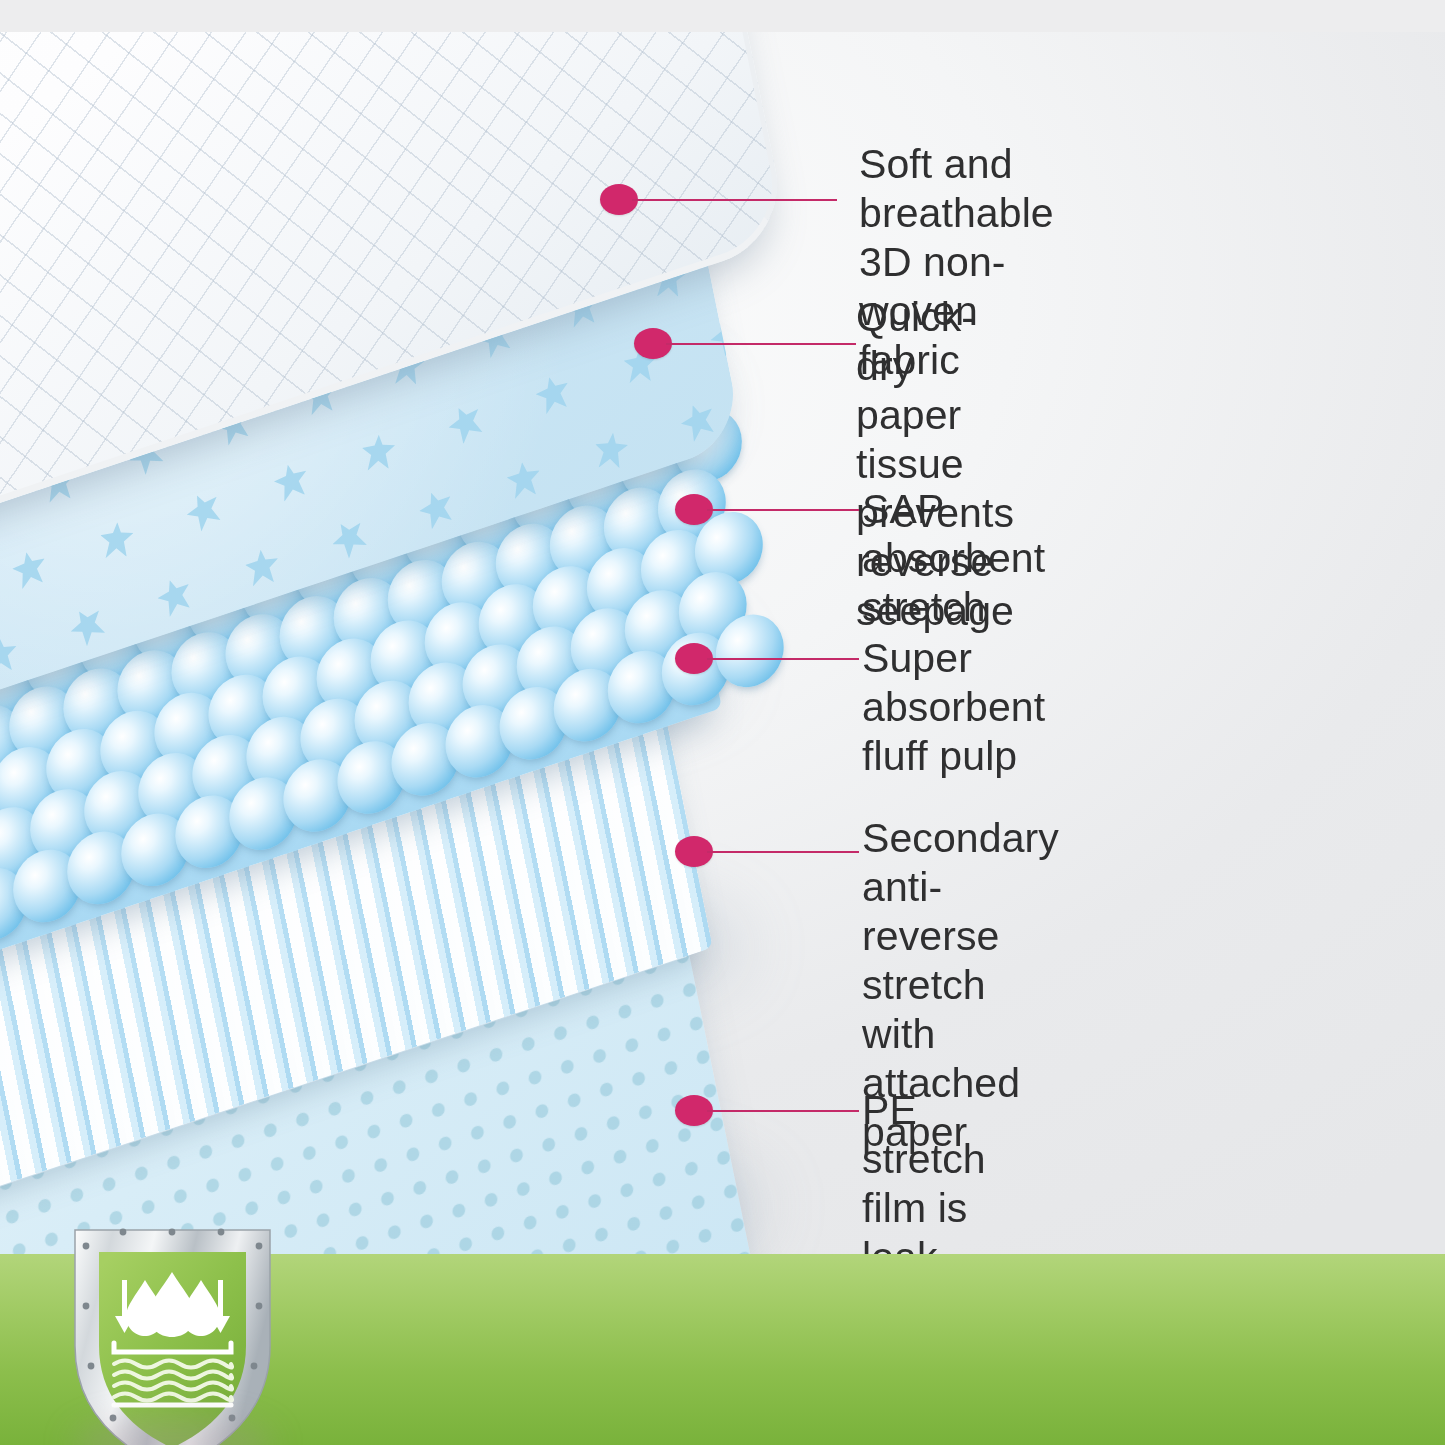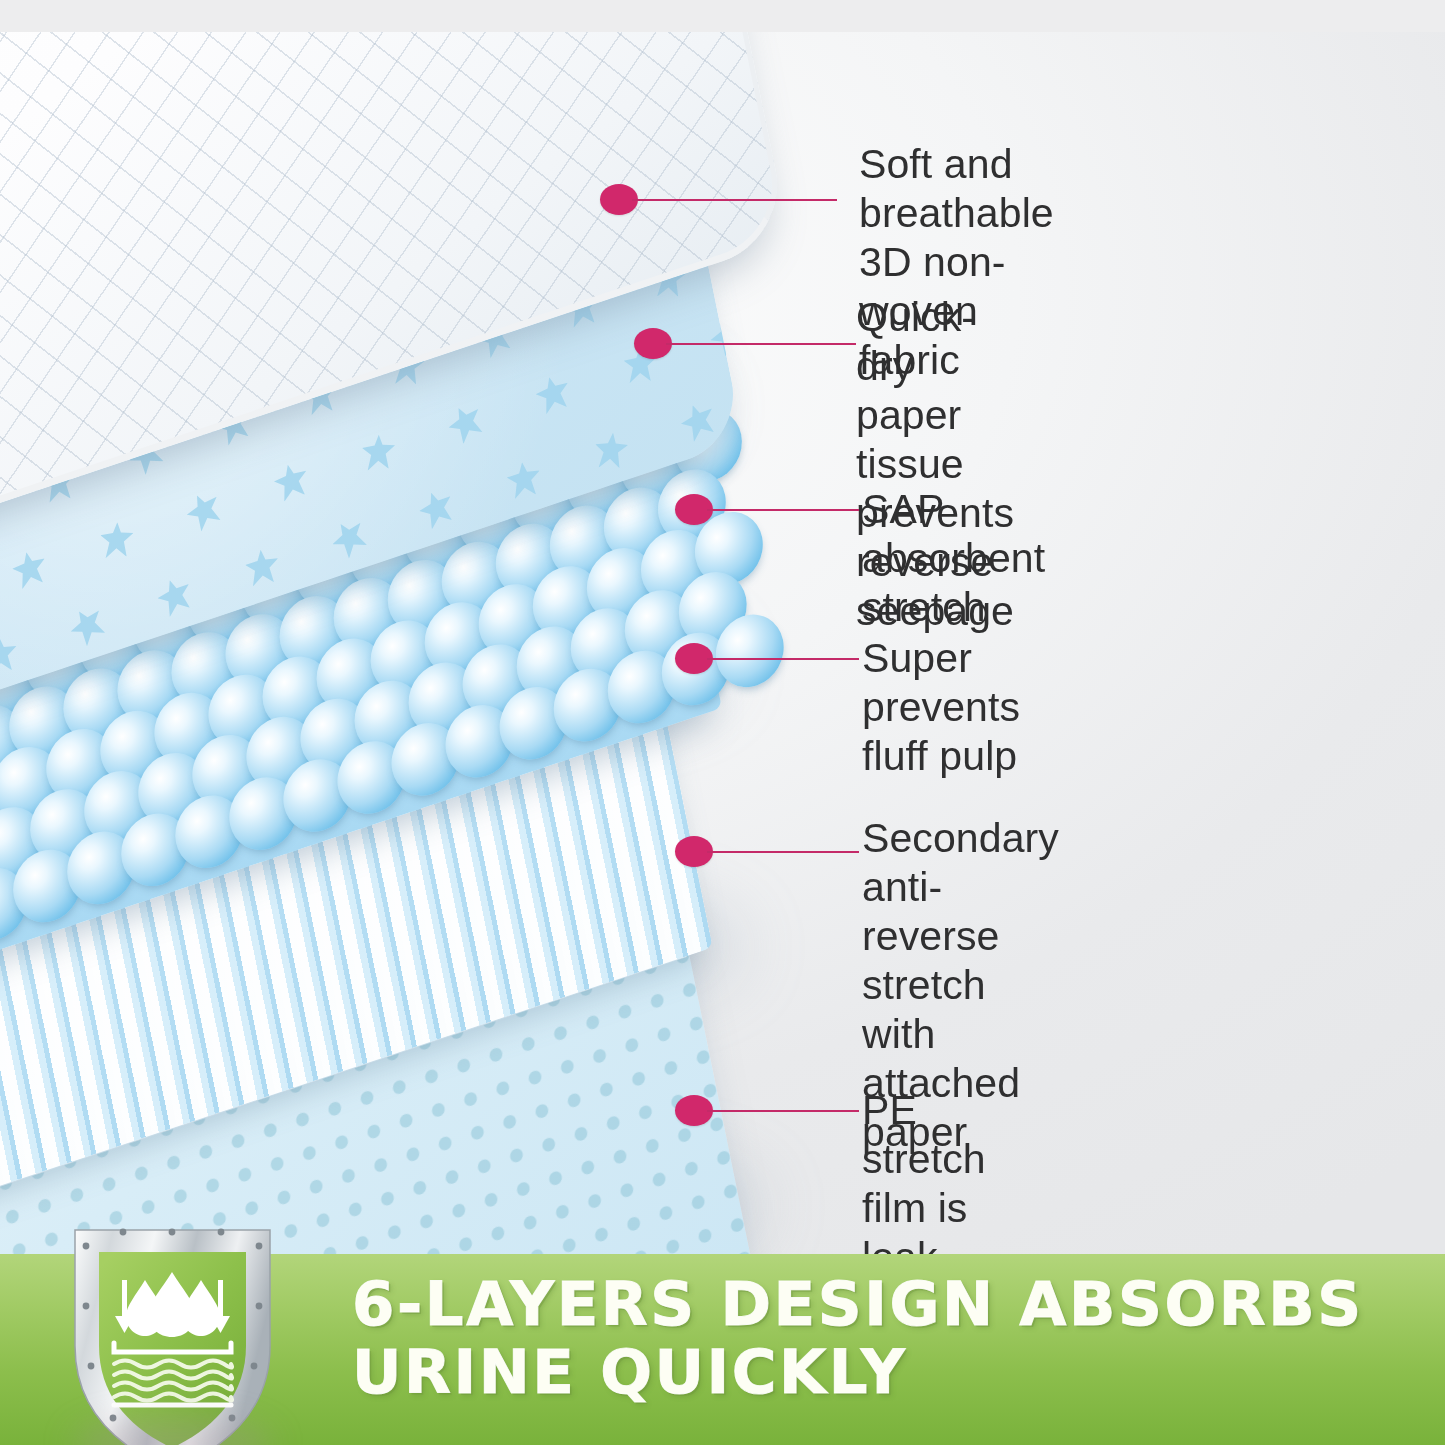--- a/index.html
+++ b/index.html
@@ -391,41 +391,39 @@
 
     <div class="callout">
       <div class="dot" style="left:675px;top:462px;"></div>
       <div class="leader" style="left:707px;top:477px;width:152px;"></div>
       <div class="calltext" style="left:862px;top:453px;">SAP absorbent stretch</div>
     </div>
 
     <div class="callout">
       <div class="dot" style="left:675px;top:611px;"></div>
       <div class="leader" style="left:707px;top:626px;width:152px;"></div>
-      <div class="calltext" style="left:862px;top:602px;">Super prevents fluff pulp</div>
+      <div class="calltext" style="left:862px;top:602px;">Super absorbent fluff pulp</div>
     </div>
 
     <div class="callout">
       <div class="dot" style="left:675px;top:804px;"></div>
       <div class="leader" style="left:707px;top:819px;width:152px;"></div>
       <div class="calltext" style="left:862px;top:782px;">Secondary anti-reverse
 stretch with attached paper</div>
     </div>
 
     <div class="callout">
       <div class="dot" style="left:675px;top:1063px;"></div>
       <div class="leader" style="left:707px;top:1078px;width:152px;"></div>
       <div class="calltext" style="left:862px;top:1054px;">PE stretch film is leak-proof</div>
     </div>
   </div>
 
   <div class="banner"></div>
 
-  <div class="banner-text">6-LAYERS DESIGN ABSORBS
-URINE QUICKLY</div>
 
   <div class="shield-wrap">
     <div class="shield-shadow"></div>
     <svg width="235" height="259" viewBox="0 0 235 259">
       <defs>
         <linearGradient id="metal" x1="0" y1="0" x2="1" y2="0.3">
           <stop offset="0%" stop-color="#fbfcfc"></stop>
           <stop offset="18%" stop-color="#d3d8dc"></stop>
           <stop offset="38%" stop-color="#f4f6f7"></stop>
           <stop offset="58%" stop-color="#b9c0c6"></stop>

